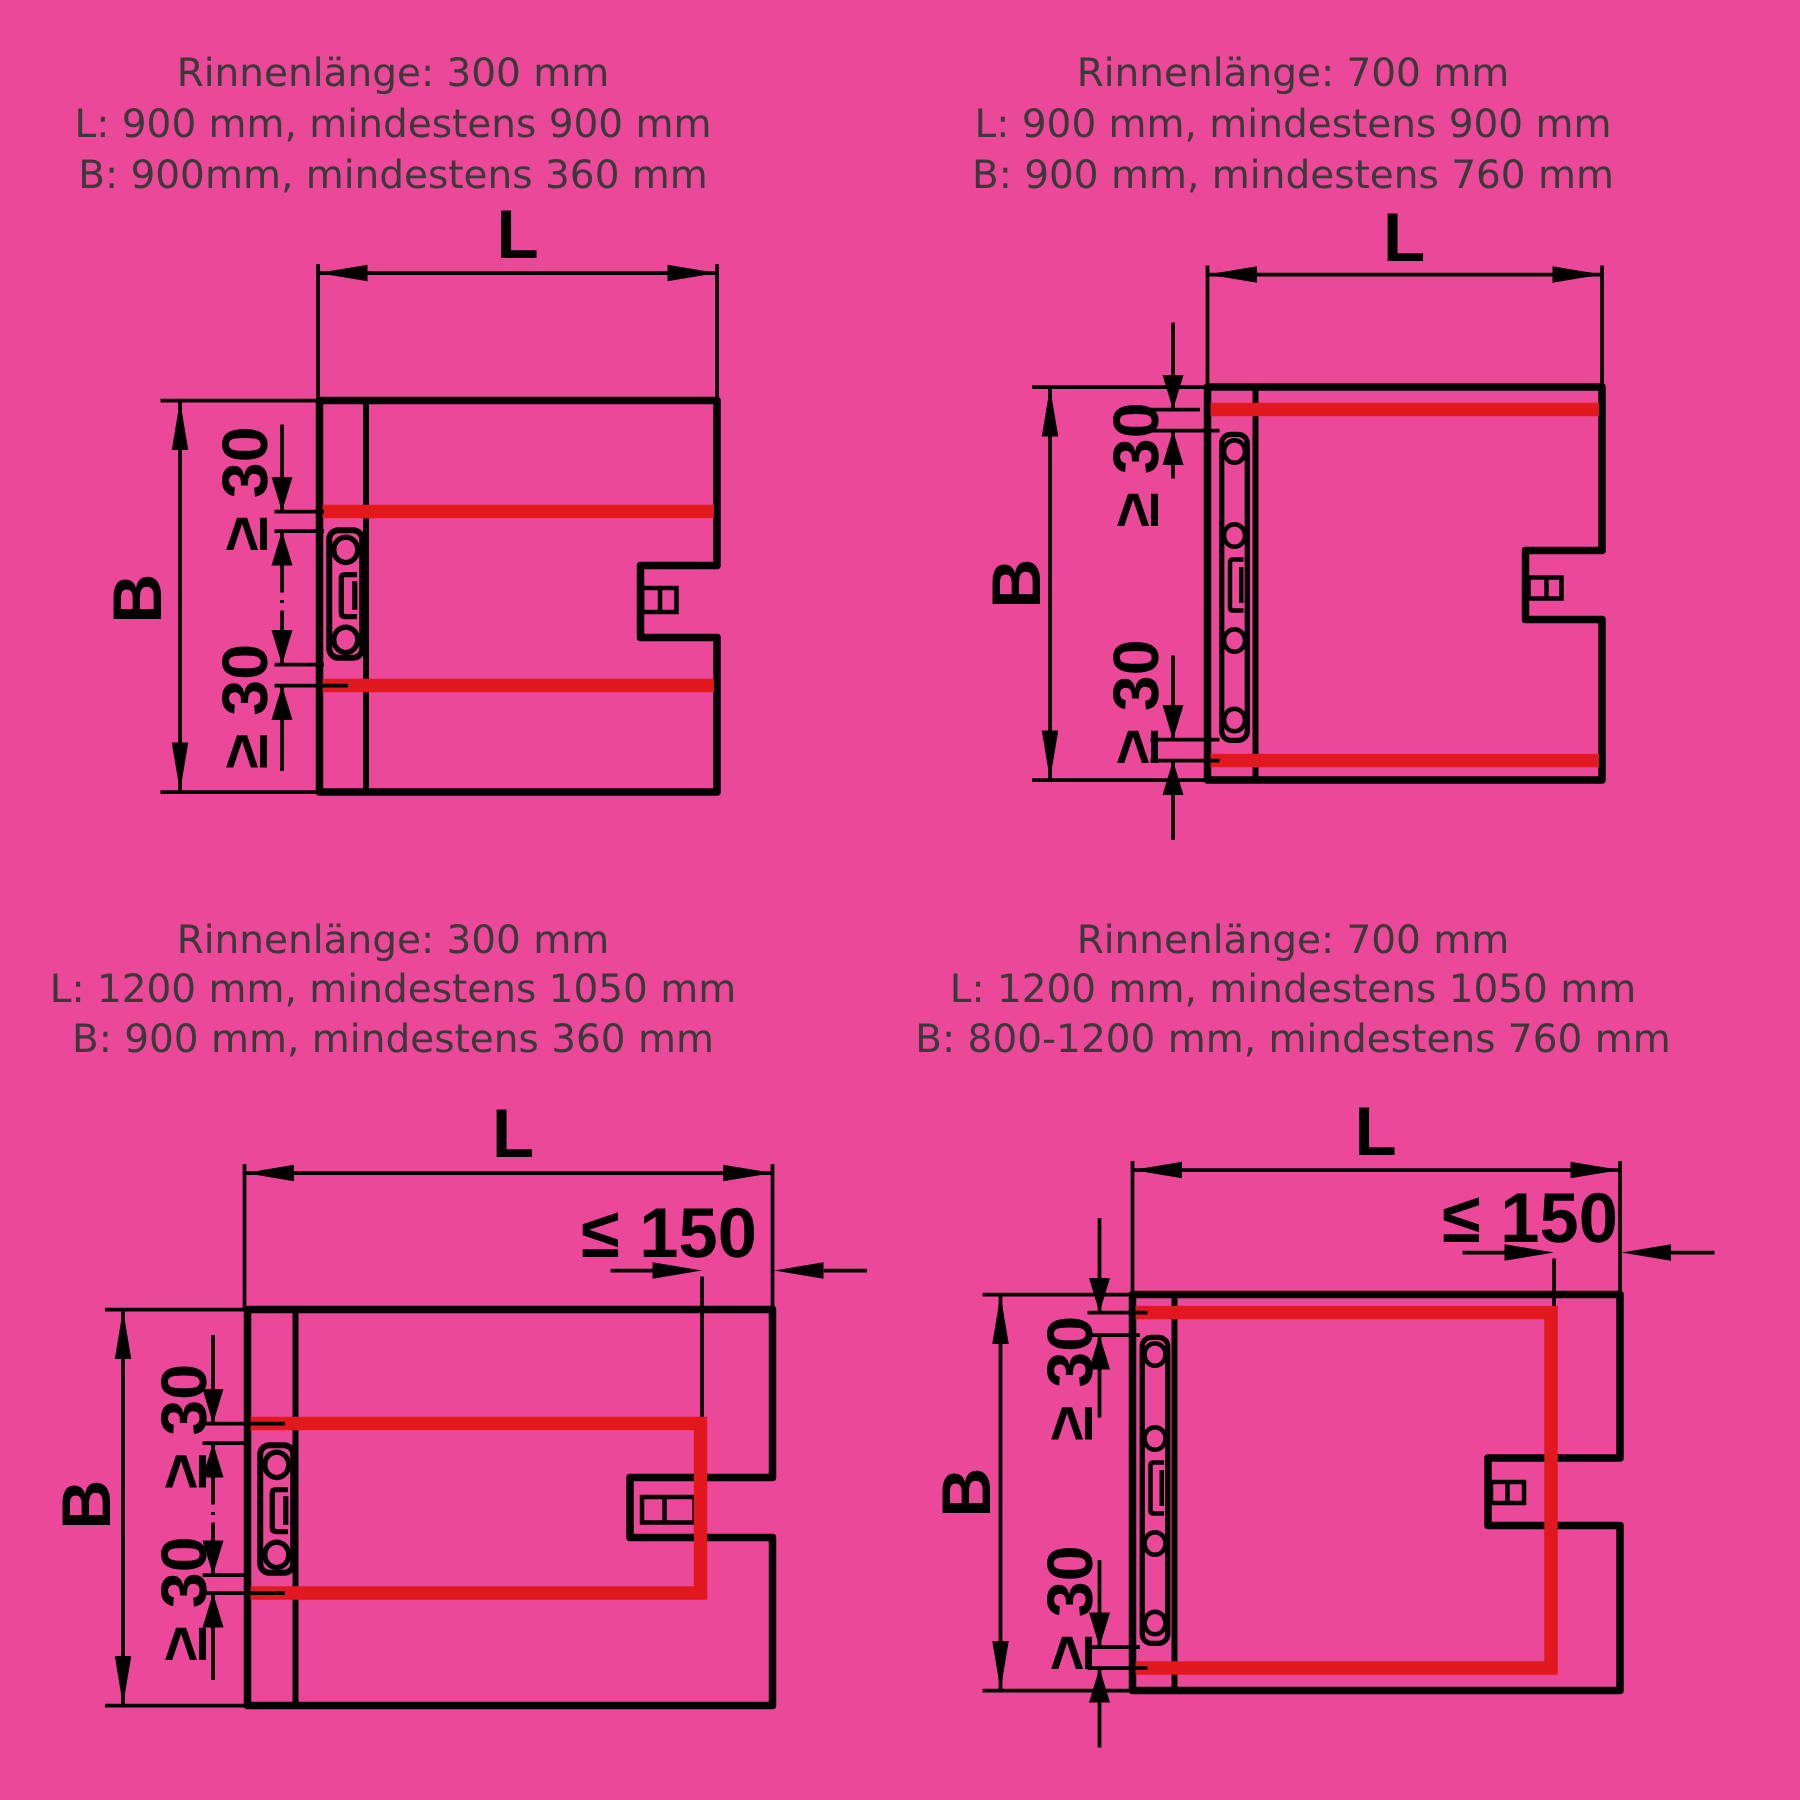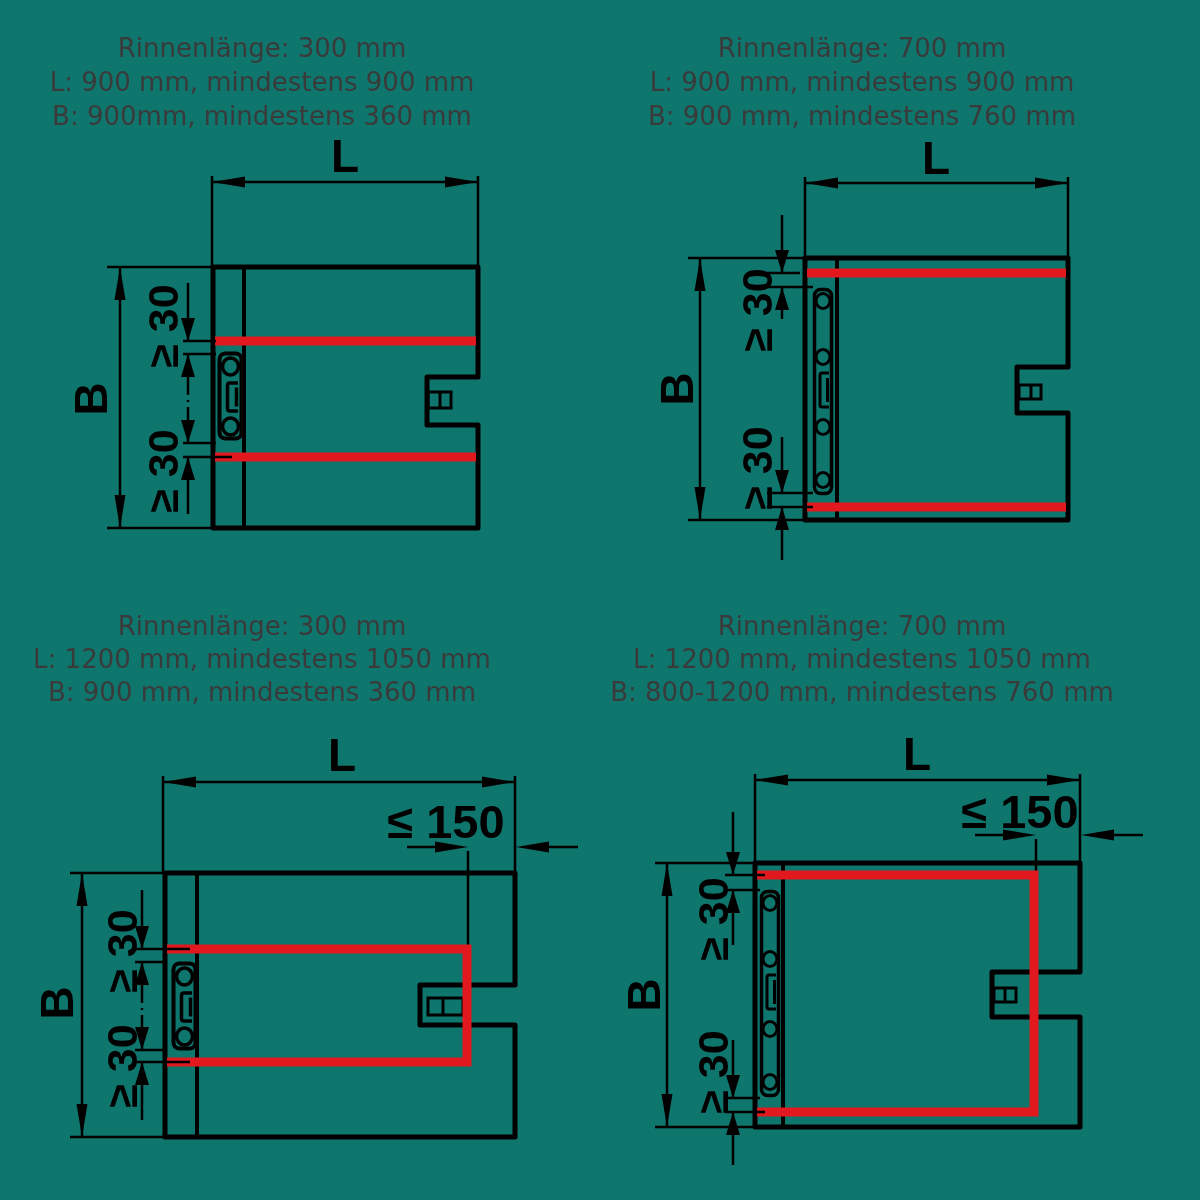--- a/index.html
+++ b/index.html
@@ -1,16 +1,16 @@
 <!DOCTYPE html>
 <html><head>
 <meta charset="utf-8">
 <style>
   html,body{margin:0;padding:0;background:#ffffff;}
-  .stage{position:relative;width:1200px;height:1200px;background:#0f766e;overflow:hidden;}
+  .stage{position:relative;width:1200px;height:1200px;background:#ec4899;overflow:hidden;}
   svg{display:block;}
   text{user-select:none;}
   .hdr{font-family:"DejaVu Sans",sans-serif;font-size:26px;fill:#3a3a3a;}
   .dimlbl{font-family:"Liberation Sans",sans-serif;font-weight:bold;fill:#000;}
   .big{font-size:46px;}
   .mid{font-size:43px;}
   .off{font-size:47px;}
 </style>
 </head>
 <body>

